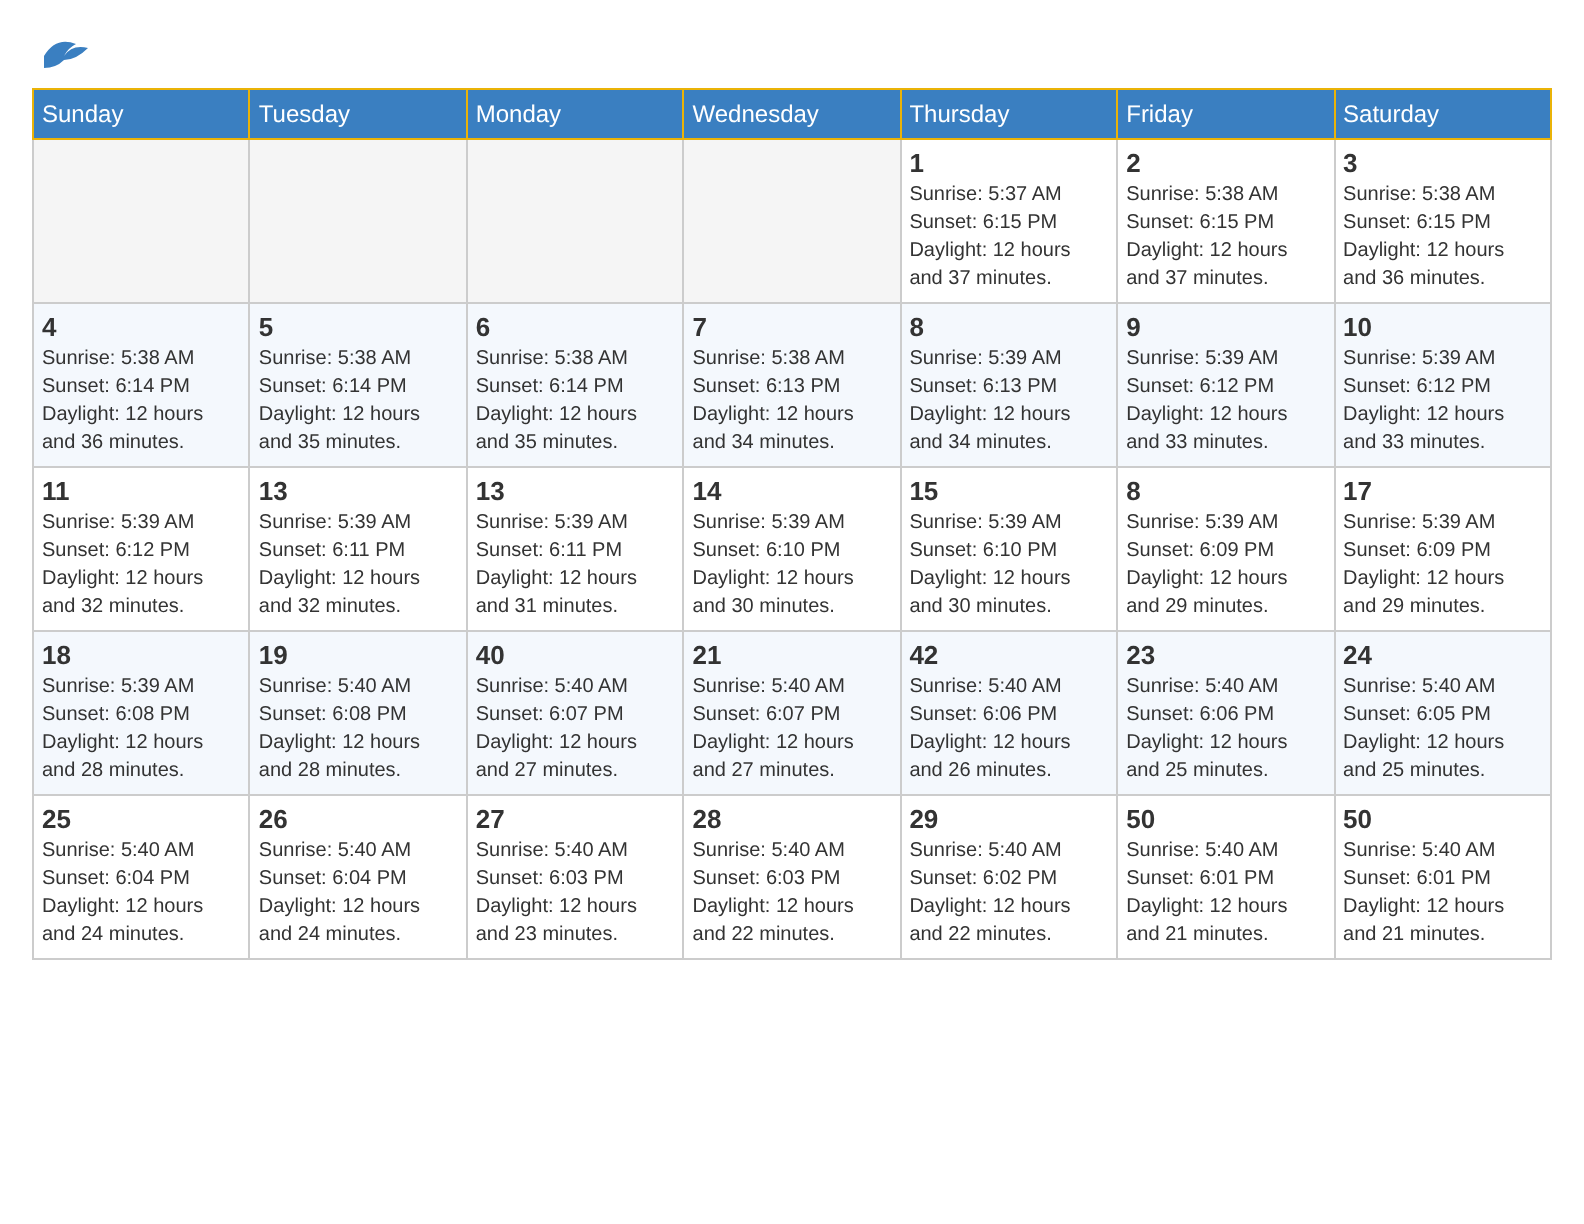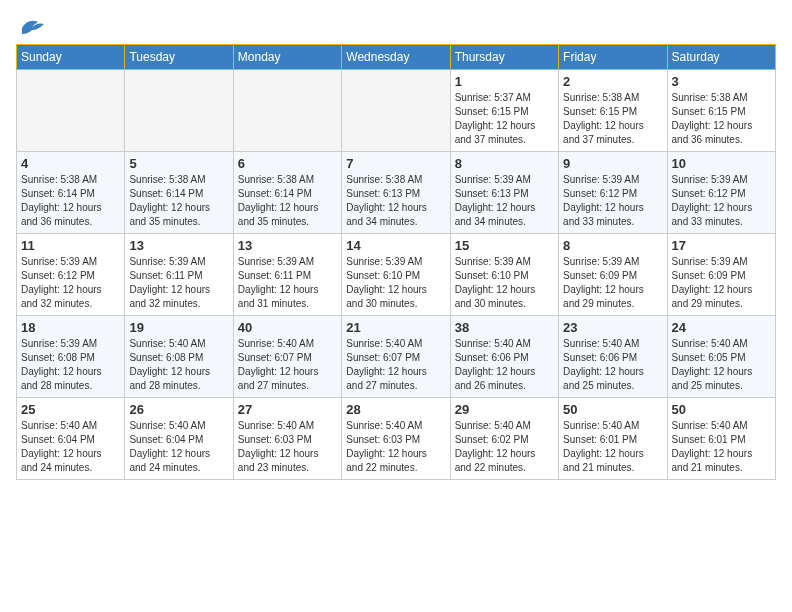--- a/index.html
+++ b/index.html
@@ -280,21 +280,21 @@
 and 27 minutes.</div>
         </td>
         <td>
           <span class="day-num">21</span>
           <div class="day-info" style="white-space: pre-line;">Sunrise: 5:40 AM
 Sunset: 6:07 PM
 Daylight: 12 hours
 and 27 minutes.</div>
         </td>
         <td>
-          <span class="day-num">38</span>
+          <span class="day-num">42</span>
           <div class="day-info" style="white-space: pre-line;">Sunrise: 5:40 AM
 Sunset: 6:06 PM
 Daylight: 12 hours
 and 26 minutes.</div>
         </td>
         <td>
           <span class="day-num">23</span>
           <div class="day-info" style="white-space: pre-line;">Sunrise: 5:40 AM
 Sunset: 6:06 PM
 Daylight: 12 hours

